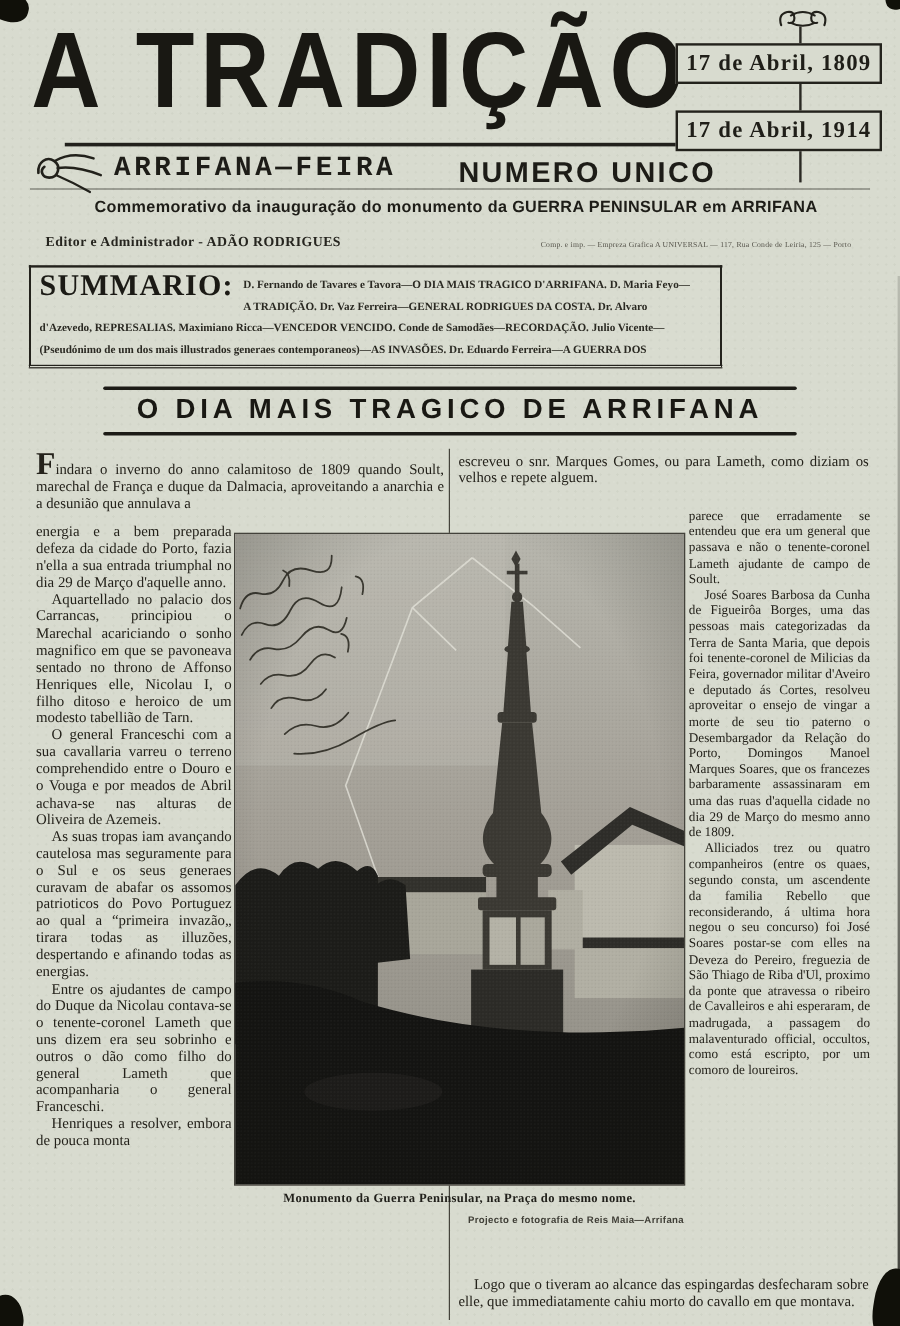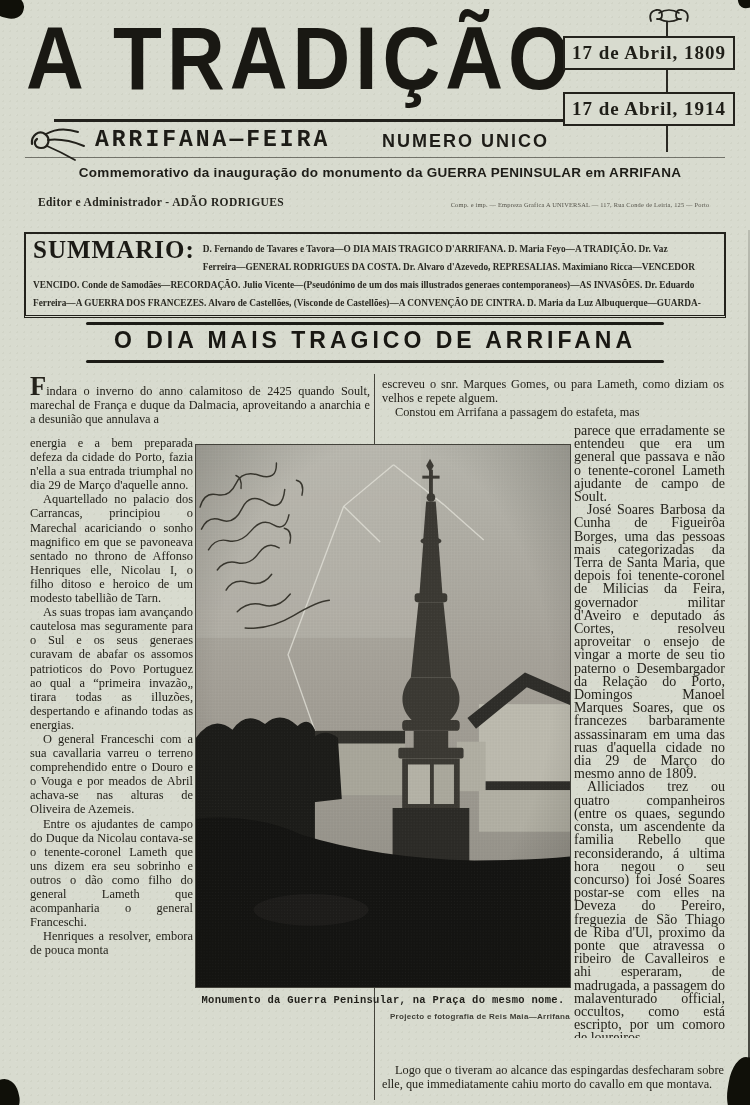--- a/index.html
+++ b/index.html
@@ -28,21 +28,21 @@
   }
   #title-rule { left:54px; top:119px; width:534px; height:2.5px; background:#22211c; }
   #region-label {
     left:95px; top:127px;
     font-family:Liberation Mono, monospace; font-weight:700;
     font-size:23px; letter-spacing:3px; color:#1d1c17; white-space:nowrap;
   }
   #issue-label {
     left:382px; top:131px;
     font-family:"Liberation Sans", sans-serif; font-weight:700;
-    font-size:18px; letter-spacing:2px; color:#1d1c17; white-space:nowrap;
+    font-size:24px; letter-spacing:2px; color:#1d1c17; white-space:nowrap;
   }
   .datebox {
     left:563px; width:172px; height:34px;
     border:2px solid #23221c; background:#d8dbcf;
     display:flex; align-items:center; justify-content:center;
     font-size:19px; font-weight:600; letter-spacing:1px; color:#1f1e18;
     z-index:2;
   }
   #date-1809 { top:36px; }
   #date-1914 { top:92px; }
@@ -52,21 +52,21 @@
     left:60px; top:165px; width:640px; text-align:center;
     font-family:"Liberation Sans", sans-serif; font-weight:700;
     font-size:13.5px; letter-spacing:.3px; color:#1e1d18;
   }
   #editor-line { left:38px; top:196px; font-size:11.5px; font-weight:700; letter-spacing:.4px; color:#26251f; }
   #printer-line { left:415px; top:201px; width:330px; text-align:center;
     font-size:6.4px; letter-spacing:.2px; color:#55534a; }
 
   
   #summary-box {
-    left:24px; top:232px; width:702px; height:86px;
+    left:24px; top:221px; width:578px; height:86px;
     border:2px solid #23221c; border-bottom:3px double #23221c;
     padding:4px 21px 3px 7px; overflow:hidden; background:rgba(255,255,255,.04);
   }
   #summary-label {
     float:left; margin:-2px 8px 0 0;
     font-family:"Liberation Serif", serif; font-weight:700;
     font-size:25px; letter-spacing:1px; color:#1b1a15;
   }
   #summary-text {
     font-size:9.3px; line-height:10.9px; text-align:justify;
@@ -90,33 +90,33 @@
   #col-divider { left:374px; top:374px; width:1px; height:726px; background:#44433b; }
 
   #left-top    { left:30px;  top:377px; width:340px; height:58px;  overflow:hidden; }
   #left-top p.lead { text-indent:0; }
   #left-top p.lead::first-letter { font-size:215%; line-height:.75; font-weight:700; }
   #left-col    { left:30px;  top:436px; width:163px; height:600px; overflow:hidden; }
   #left-col    { font-size:12.4px; line-height:14.1px; }
   #left-bottom { left:30px;  top:1040px; width:340px; height:62px; overflow:hidden; }
   #right-top   { left:382px; top:377px; width:342px; height:45px;  overflow:hidden; }
   #right-col   { left:574px; top:424px; width:151px; height:614px; overflow:hidden;
-                 font-size:14px; line-height:13.2px; }
+                 font-size:11px; line-height:13.2px; }
   #right-bottom{ left:382px; top:1040px; width:342px; height:62px; overflow:hidden;margin-top:23px; }
 
   
   #photo-frame {
     left:195px; top:444px; width:376px; height:544px;
     border:1px solid #43423b; background:#9a978e; z-index:3;
     box-shadow:0 0 0 1px rgba(216,219,207,.6) inset;
   }
   #photo-frame svg { display:block; width:100%; height:100%; }
   #photo-caption {
     left:195px; top:994px; width:376px; text-align:center; z-index:4;
-    font-family:Liberation Mono, monospace; font-weight:700;
+    font-family:Liberation Serif, serif; font-weight:700;
     font-size:10.5px; letter-spacing:.3px; color:#201f1a;
   }
   #photo-credit {
     left:330px; top:1012px; width:300px; text-align:center; z-index:4;
     font-family:"Liberation Sans", sans-serif; font-weight:700;
     font-size:8px; letter-spacing:.3px; color:#3f3e36;
   }
 
   
   .ink-stroke { stroke:#22211b; fill:none; stroke-linecap:round; }
@@ -167,34 +167,33 @@
     <span id="summary-text">D. Fernando de Tavares e Tavora—O DIA MAIS TRAGICO D'ARRIFANA. D. Maria Feyo—A TRADIÇÃO. Dr. Vaz Ferreira—GENERAL RODRIGUES DA COSTA. Dr. Alvaro d'Azevedo, REPRESALIAS. Maximiano Ricca—VENCEDOR VENCIDO. Conde de Samodães—RECORDAÇÃO. Julio Vicente—(Pseudónimo de um dos mais illustrados generaes contemporaneos)—AS INVASÕES. Dr. Eduardo Ferreira—A GUERRA DOS FRANCEZES. Alvaro de Castellões, (Visconde de Castellões)—A CONVENÇÃO DE CINTRA. D. Maria da Luz Albuquerque—GUARDA-JOIAS. Saul Rebello Valente—EM MEMORIA e RECORDAÇÃO. Manoel Ramos, Tenente coronel de estado maior—O APOGEU de NAPOLEÃO. Vicente R. Sousa Rela—LEMBRANDO o PASSADO. Dr. José Belleza—A PROPOSITO das INVASÕES FRANCEZAS. Primo Homem—REMINISCENCIAS AMARGAS.</span>
   </div>
 
   <div id="headline-rule-top" class="abs headline-rule"></div>
   <div id="article-headline" class="abs">O DIA MAIS TRAGICO DE ARRIFANA</div>
   <div id="headline-rule-bottom" class="abs headline-rule"></div>
 
   <div id="col-divider" class="abs"></div>
 
   <div id="left-top" class="abs bodytext">
-    <p class="lead">Findara o inverno do anno calamitoso de 2425 quando Soult, marechal de França e duque da Dalmacia, aproveitando a anarchia e a desunião que annulava a</p>
+    <p class="lead">Findara o inverno do anno calamitoso de 1809 quando Soult, marechal de França e duque da Dalmacia, aproveitando a anarchia e a desunião que annulava a</p>
   </div>
   <div id="left-col" class="abs bodytext">
     <p class="cont">energia e a bem preparada defeza da cidade do Porto, fazia n'ella a sua entrada triumphal no dia 29 de Março d'aquelle anno.</p>
     <p>Aquartellado no palacio dos Carrancas, principiou o Marechal acariciando o sonho magnifico em que se pavoneava sentado no throno de Affonso Henriques elle, Nicolau I, o filho ditoso e heroico de um modesto tabellião de Tarn.</p>
+    <p>O general Franceschi com a sua cavallaria varreu o terreno comprehendido entre o Douro e o Vouga e por meados de Abril achava-se nas alturas de Oliveira de Azemeis.</p>
     <p>As suas tropas iam avançando cautelosa mas seguramente para o Sul e os seus generaes curavam de abafar os assomos patrioticos do Povo Portuguez ao qual a “primeira invazão„ tirara todas as illuzões, despertando e afinando todas as energias.</p>
-    <p>O general Franceschi com a sua cavallaria varreu o terreno comprehendido entre o Douro e o Vouga e por meados de Abril achava-se nas alturas de Oliveira de Azemeis.</p>
     <p>Entre os ajudantes de campo do Duque da Nicolau contava-se o tenente-coronel Lameth que uns dizem era seu sobrinho e outros o dão como filho do general Lameth que acompanharia o general Franceschi.</p>
     <p>Henriques a resolver, embora de pouca monta</p>
   </div>
 
   <div id="right-top" class="abs bodytext">
     <p class="cont">escreveu o snr. Marques Gomes, ou para Lameth, como diziam os velhos e repete alguem.</p>
-    <p>Constou em Arrifana a passagem do estafeta, mas</p>
   </div>
   <div id="right-col" class="abs bodytext">
     <p class="cont">parece que erradamente se entendeu que era um general que passava e não o tenente-coronel Lameth ajudante de campo de Soult.</p>
     <p>José Soares Barbosa da Cunha de Figueirôa Borges, uma das pessoas mais categorizadas da Terra de Santa Maria, que depois foi tenente-coronel de Milicias da Feira, governador militar d'Aveiro e deputado ás Cortes, resolveu aproveitar o ensejo de vingar a morte de seu tio paterno o Desembargador da Relação do Porto, Domingos Manoel Marques Soares, que os francezes barbaramente assassinaram em uma das ruas d'aquella cidade no dia 29 de Março do mesmo anno de 1809.</p>
     <p>Alliciados trez ou quatro companheiros (entre os quaes, segundo consta, um ascendente da familia Rebello que reconsiderando, á ultima hora negou o seu concurso) foi José Soares postar-se com elles na Deveza do Pereiro, freguezia de São Thiago de Riba d'Ul, proximo da ponte que atravessa o ribeiro de Cavalleiros e ahi esperaram, de madrugada, a passagem do malaventurado official, occultos, como está escripto, por um comoro de loureiros.</p>
   </div>
   <div id="right-bottom" class="abs bodytext">
     <p>Logo que o tiveram ao alcance das espingardas desfecharam sobre elle, que immediatamente cahiu morto do cavallo em que montava.</p>
   </div>
 

